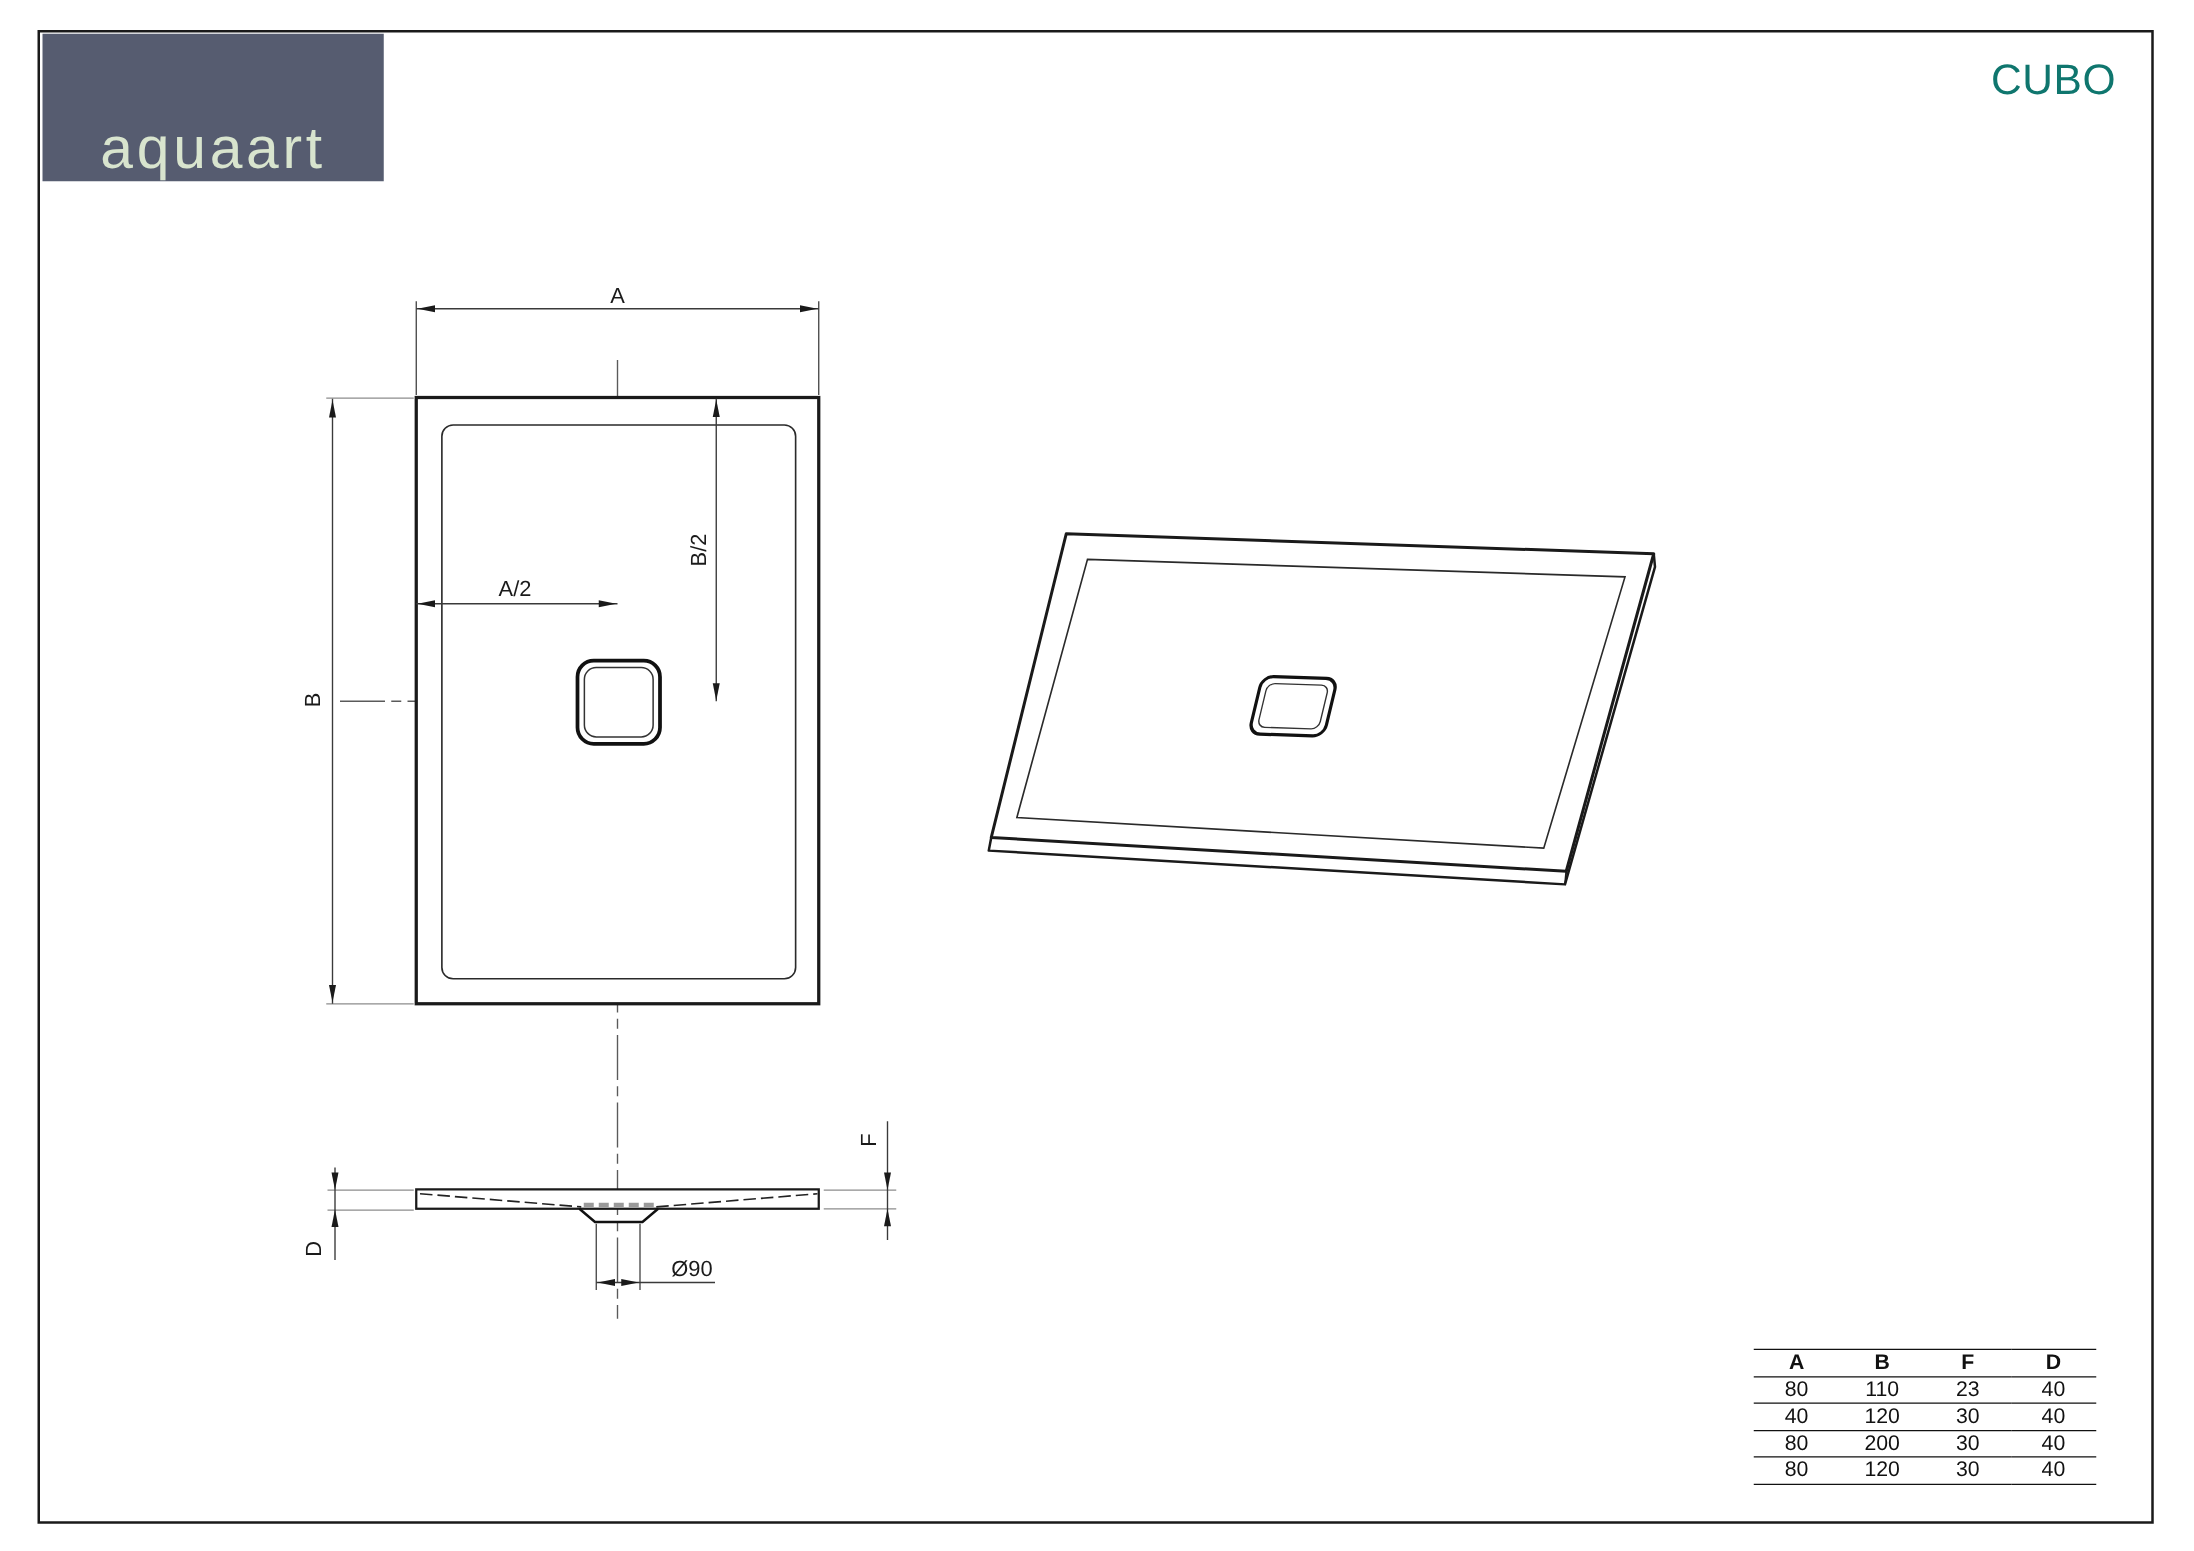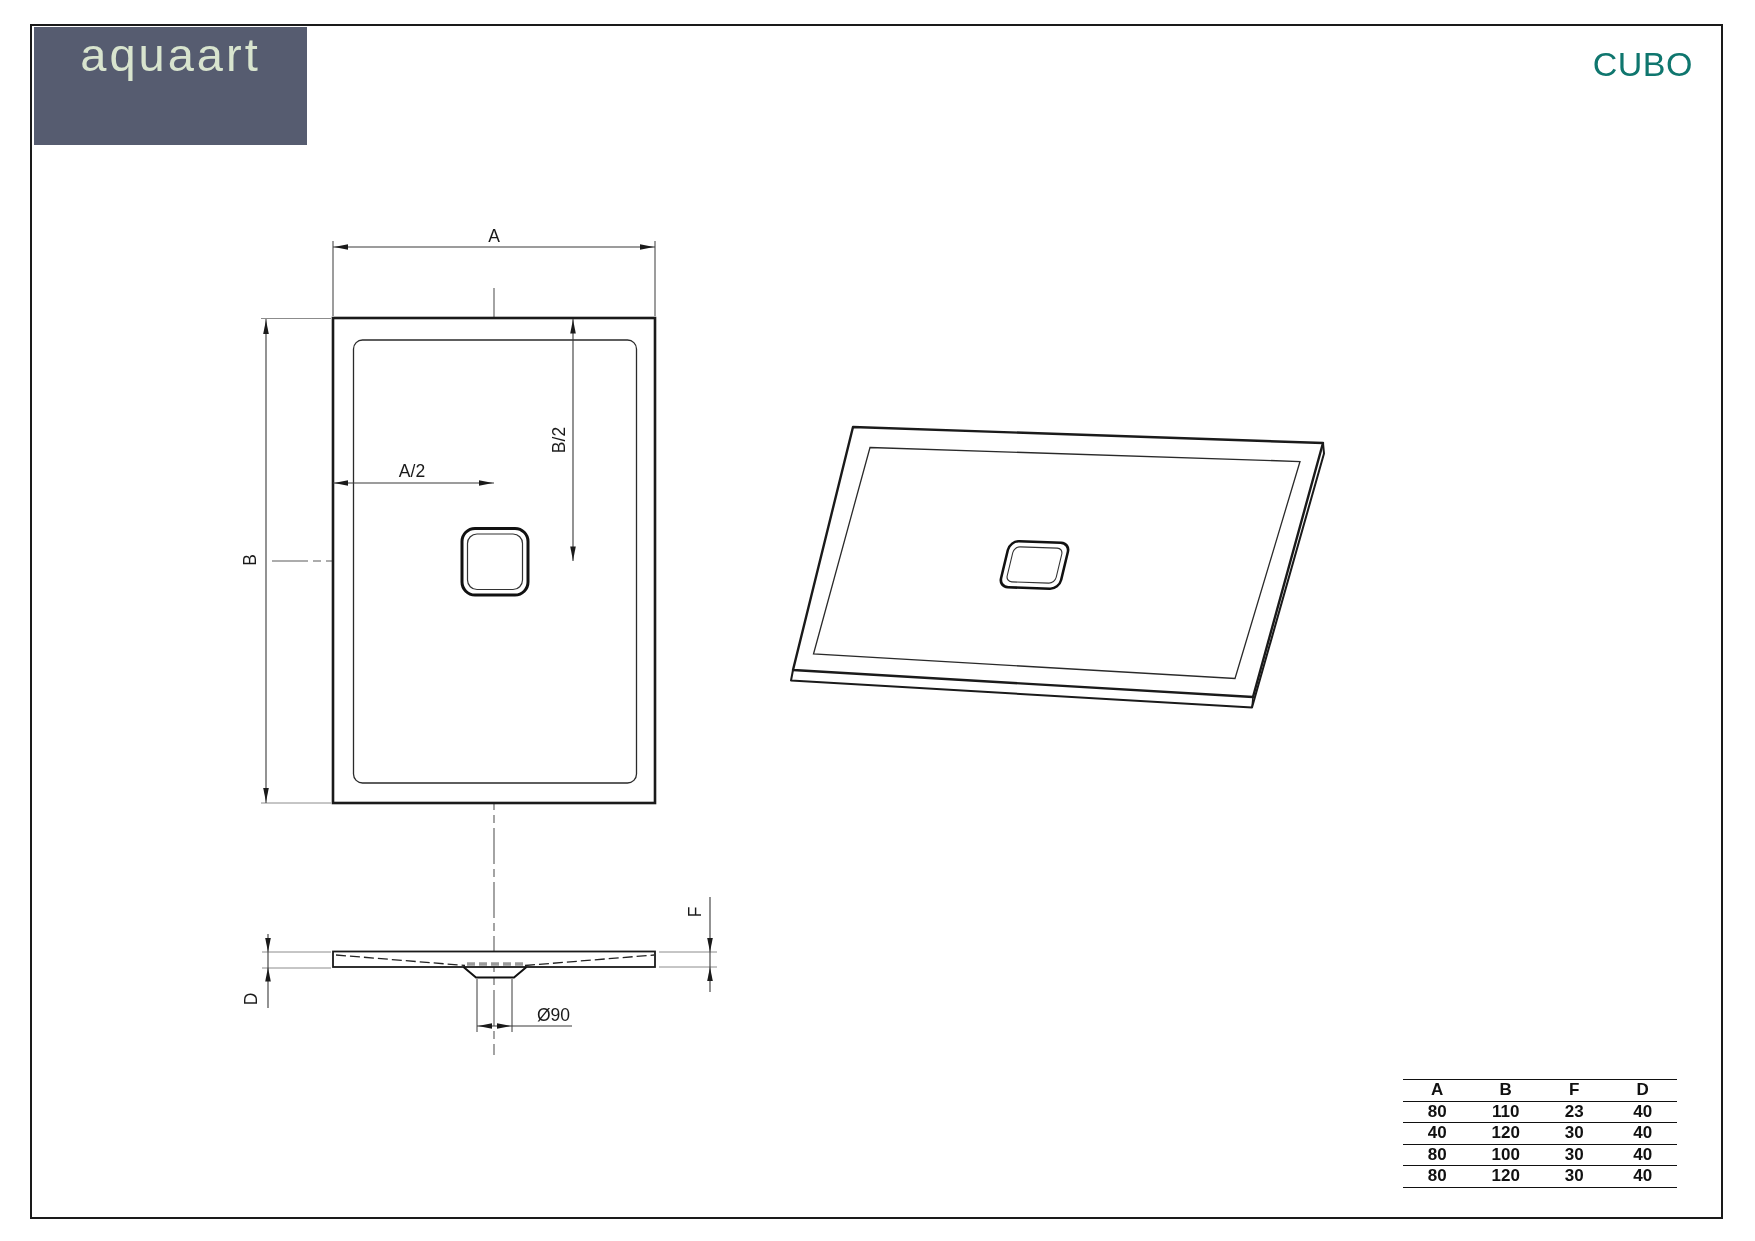--- a/index.html
+++ b/index.html
@@ -6,40 +6,40 @@
   .page{
     position:relative;width:1755px;height:1241px;background:#fff;
     font-family:"Liberation Sans", sans-serif;overflow:hidden;
   }
   .frame{
     position:absolute;left:30px;top:24px;width:1693px;height:1195px;
     border:2px solid #1a1a1a;box-sizing:border-box;
   }
   .logo-box{
     position:absolute;left:34px;top:27px;width:273px;height:118px;
-    background:#565c70;display:flex;align-items:flex-start;justify-content:center;
+    background:#565c70;display:flex;align-items:flex-end;justify-content:center;
   }
   .logo-text{
     color:#d8e4ce;font-size:47px;font-weight:300;letter-spacing:3px;
     font-family:"Liberation Sans", sans-serif;
   }
   .product-title{
     position:absolute;left:1483px;top:45px;width:210px;text-align:right;
     font-size:34px;color:#0f766e;font-weight:400;letter-spacing:0.5px;
   }
   svg.drawing{position:absolute;left:0;top:0;}
   svg text{font-family:"Liberation Sans", sans-serif;font-size:17.5px;fill:#1a1a1a;}
   .size-table{
     position:absolute;left:1403px;top:1079px;width:274px;
     border-collapse:collapse;font-size:17px;color:#111;
   }
   .size-table tr{border-top:1.6px solid #111;}
   .size-table tr.last{border-bottom:1.8px solid #111;}
   .size-table th,.size-table td{
-    width:25%;text-align:center;padding:0;height:20.6px;font-weight:bold;
+    width:25%;text-align:center;padding:0;height:20.6px;font-weight:normal;
     line-height:20.6px;
   }
   .size-table th{font-weight:bold;}
 </style>
 </head>
 <body>
 
 <div class="page">
 
   <div class="frame"></div>
@@ -150,21 +150,21 @@
       <td>40</td>
     </tr>
     <tr>
       <td>40</td>
       <td>120</td>
       <td>30</td>
       <td>40</td>
     </tr>
     <tr>
       <td>80</td>
-      <td>100</td>
+      <td>200</td>
       <td>30</td>
       <td>40</td>
     </tr>
     <tr class="last">
       <td>80</td>
       <td>120</td>
       <td>30</td>
       <td>40</td>
     </tr>
   </tbody>

